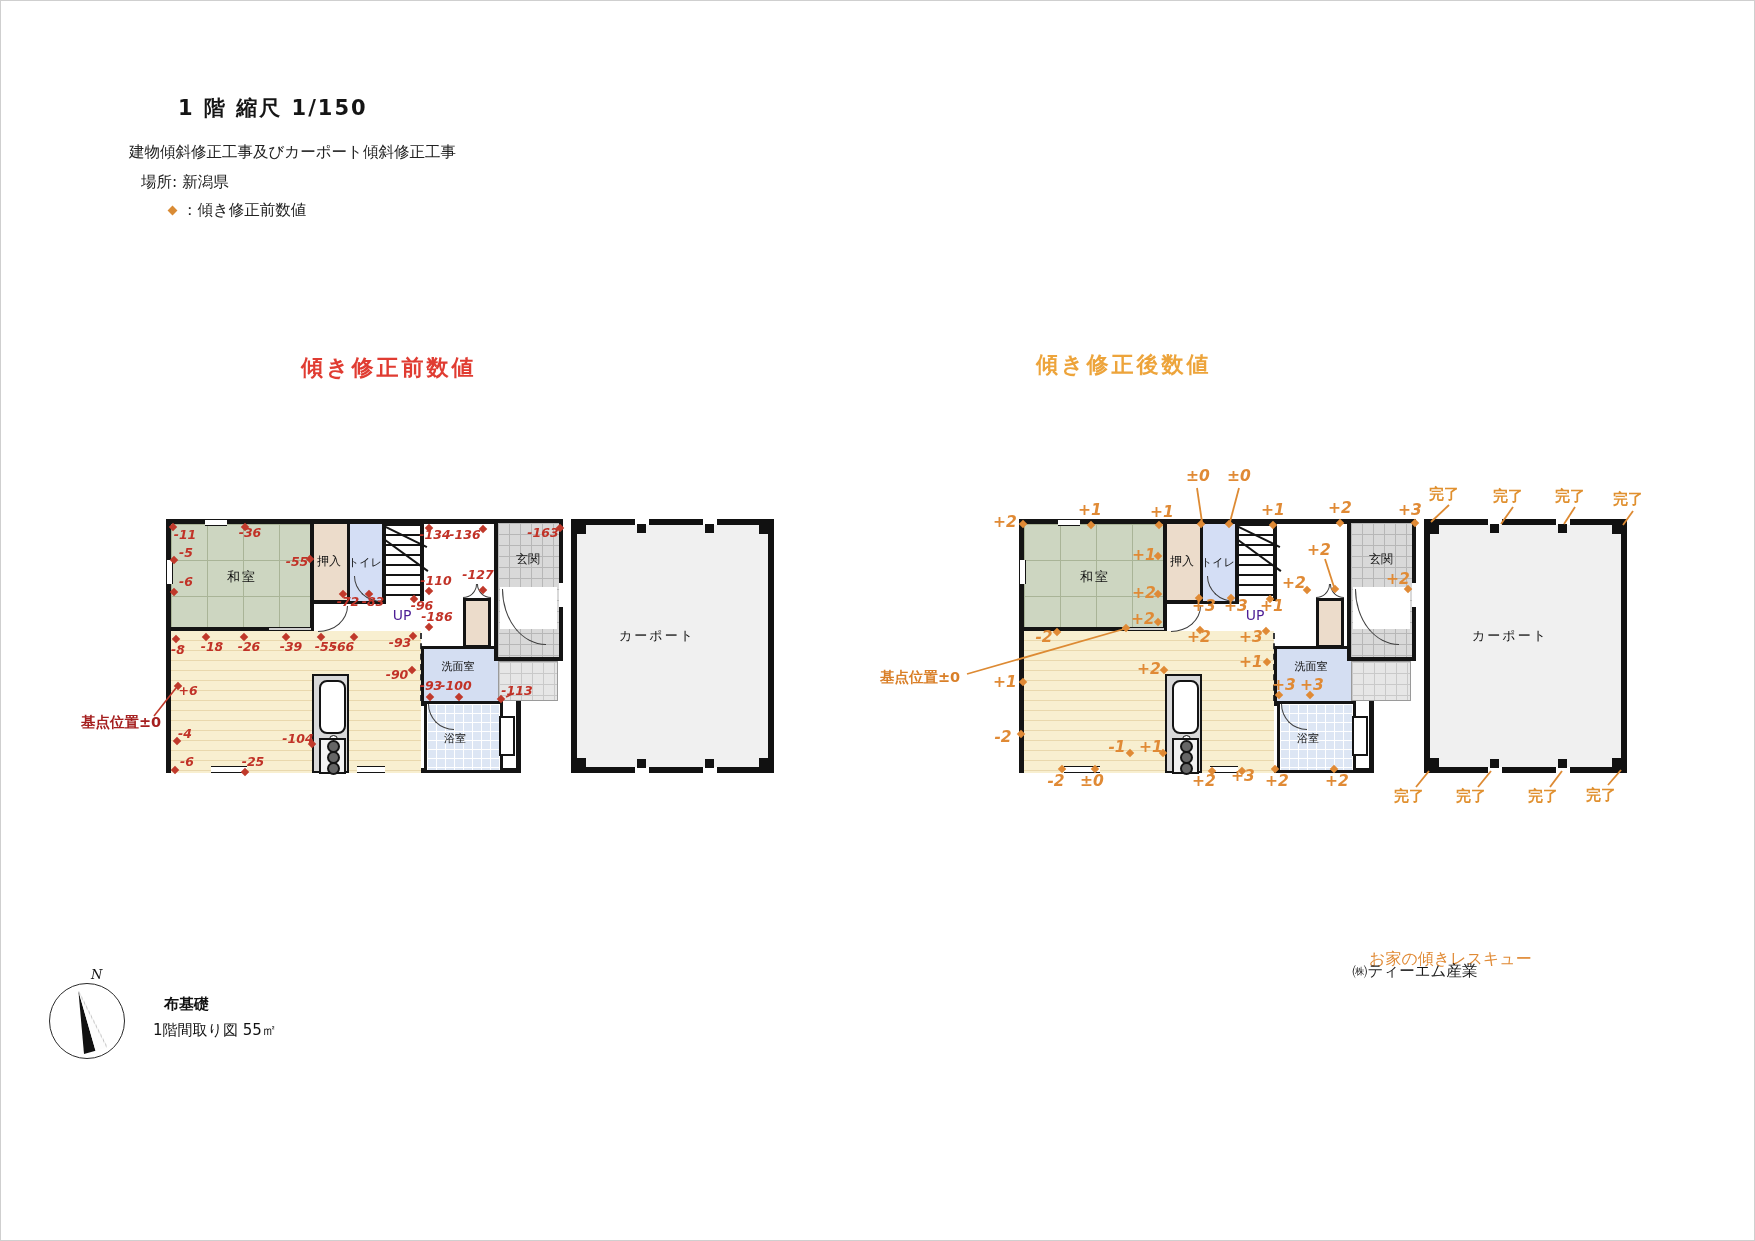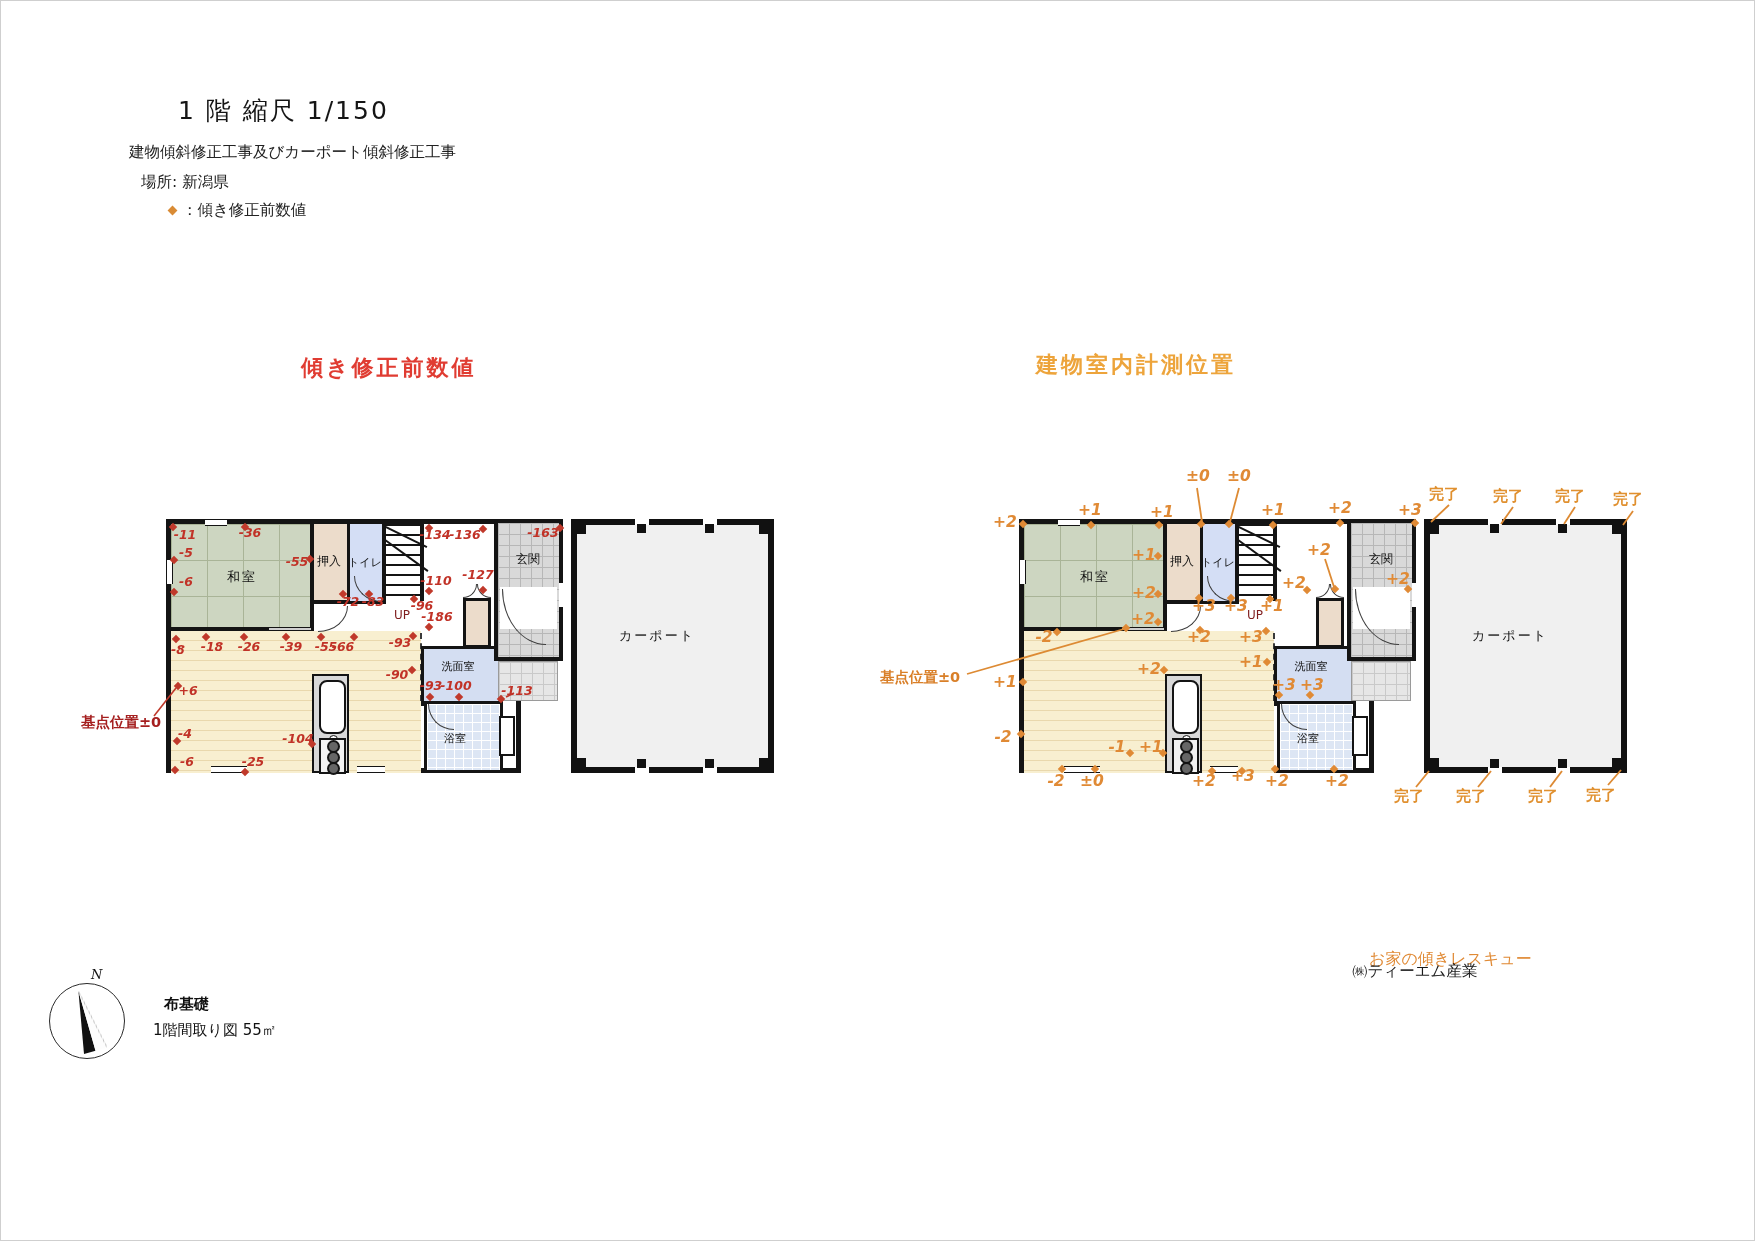--- a/index.html
+++ b/index.html
@@ -1,18 +1,18 @@
 <!DOCTYPE html>
 <html><head>
 <meta charset="utf-8">
 <style>
   html,body{margin:0;padding:0;background:#888}
   .page{position:relative;width:1755px;height:1241px;background:#fff;margin:0 auto;
         font-family:"DejaVu Sans","Liberation Sans",sans-serif;overflow:hidden;border:1px solid #cfcfcf;box-sizing:border-box}
-  .hdr-title{position:absolute;left:177px;top:93px;font-size:25px;font-weight:normal;color:#151515;letter-spacing:2px}
+  .hdr-title{position:absolute;left:177px;top:93px;font-size:21px;font-weight:bold;color:#151515;letter-spacing:2px}
   .hdr-project{position:absolute;left:128px;top:141px;font-size:15.5px;color:#222}
   .hdr-location{position:absolute;left:140px;top:171px;font-size:15.5px;color:#222}
   .hdr-legend{position:absolute;left:168px;top:199px;font-size:15.5px;color:#222;display:flex;align-items:center;gap:6px}
   .diamond{width:7px;height:7px;background:#d98b35;transform:rotate(45deg);display:inline-block}
   .plan-title{position:absolute;font-size:22px;font-weight:bold;letter-spacing:3px;margin:0}
   .plan-title.before{left:300px;top:352px;color:#e03c32}
   .plan-title.after{left:1035px;top:349px;color:#eda43b}
 
   
   .plan{position:absolute;width:610px;height:254px}
@@ -79,21 +79,21 @@
   
   .ann{position:absolute;transform:translate(-50%,-50%);white-space:nowrap;line-height:1}
   .plan[data-plan="before"] .ann-num{color:#c13227;font-style:italic;font-weight:bold;font-size:12.5px}
   .plan[data-plan="after"]  .ann-num{color:#e08a35;font-style:italic;font-weight:bold;font-size:15.5px}
   .plan[data-plan="before"] .ann-base{color:#a51f1f;font-weight:bold;font-size:14.5px}
   .plan[data-plan="after"]  .ann-base{color:#d97f28;font-weight:bold;font-size:14.5px}
   .ann-done{color:#e0902f;font-weight:bold;font-size:15px}
   .ann-room{color:#111;font-size:13px;letter-spacing:2px}
   .ann-room-sm{color:#111;font-size:12px}
   .ann-room-xs{color:#111;font-size:11px}
-  .ann-up{color:#7f1d1d;font-size:12px}
+  .ann-up{color:#4c1d95;font-size:14px}
   .dot{position:absolute;width:6px;height:6px;transform:translate(-50%,-50%) rotate(45deg)}
   .plan[data-plan="before"] .dot{background:#c0392b}
   .plan[data-plan="after"]  .dot{background:#e08a35}
 
   
   .compass{position:absolute;left:48px;top:982px;width:74px;height:74px;border:1.5px solid #2a2a2a;border-radius:50%}
   .needle{position:absolute;left:50%;top:50%;width:0;height:0;transform:translate(-50%,-50%) rotate(-16deg)}
   .needle .n-black{position:absolute;left:-12px;top:-31px;width:0;height:0;border-left:12px solid transparent;border-right:0 solid transparent;border-bottom:62px solid #111}
   .needle .n-white{position:absolute;left:0;top:-31px;width:0;height:0;border-right:12px solid transparent;border-bottom:62px solid #fdfdfd;filter:drop-shadow(0 0 0.6px #111)}
   .north-label{position:absolute;left:90px;top:966px;font-size:13px;font-style:italic;font-family:"DejaVu Serif","Liberation Serif",serif;color:#111}
@@ -109,21 +109,21 @@
 
   <div class="hdr-title">1 階 縮尺 1/150</div>
   <div class="hdr-project">建物傾斜修正工事及びカーポート傾斜修正工事</div>
   <div class="hdr-location">場所: 新潟県</div>
   <div class="hdr-legend">
     <span class="diamond"></span>
     <span>：傾き修正前数値</span>
   </div>
 
   <h2 class="plan-title before">傾き修正前数値</h2>
-  <h2 class="plan-title after">建物室内計測位置</h2>
+  <h2 class="plan-title after">傾き修正後数値</h2>
 
   <div class="plan" data-plan="before" style="left:165px;top:518px">
     <div class="geom">
   <div class="building">
     <div class="room washitsu"></div>
     <div class="room oshiire"></div>
     <div class="room toilet"></div>
     <div class="room stairs"></div>
     <div class="room ldk"></div>
     <div class="slide-door"></div>

